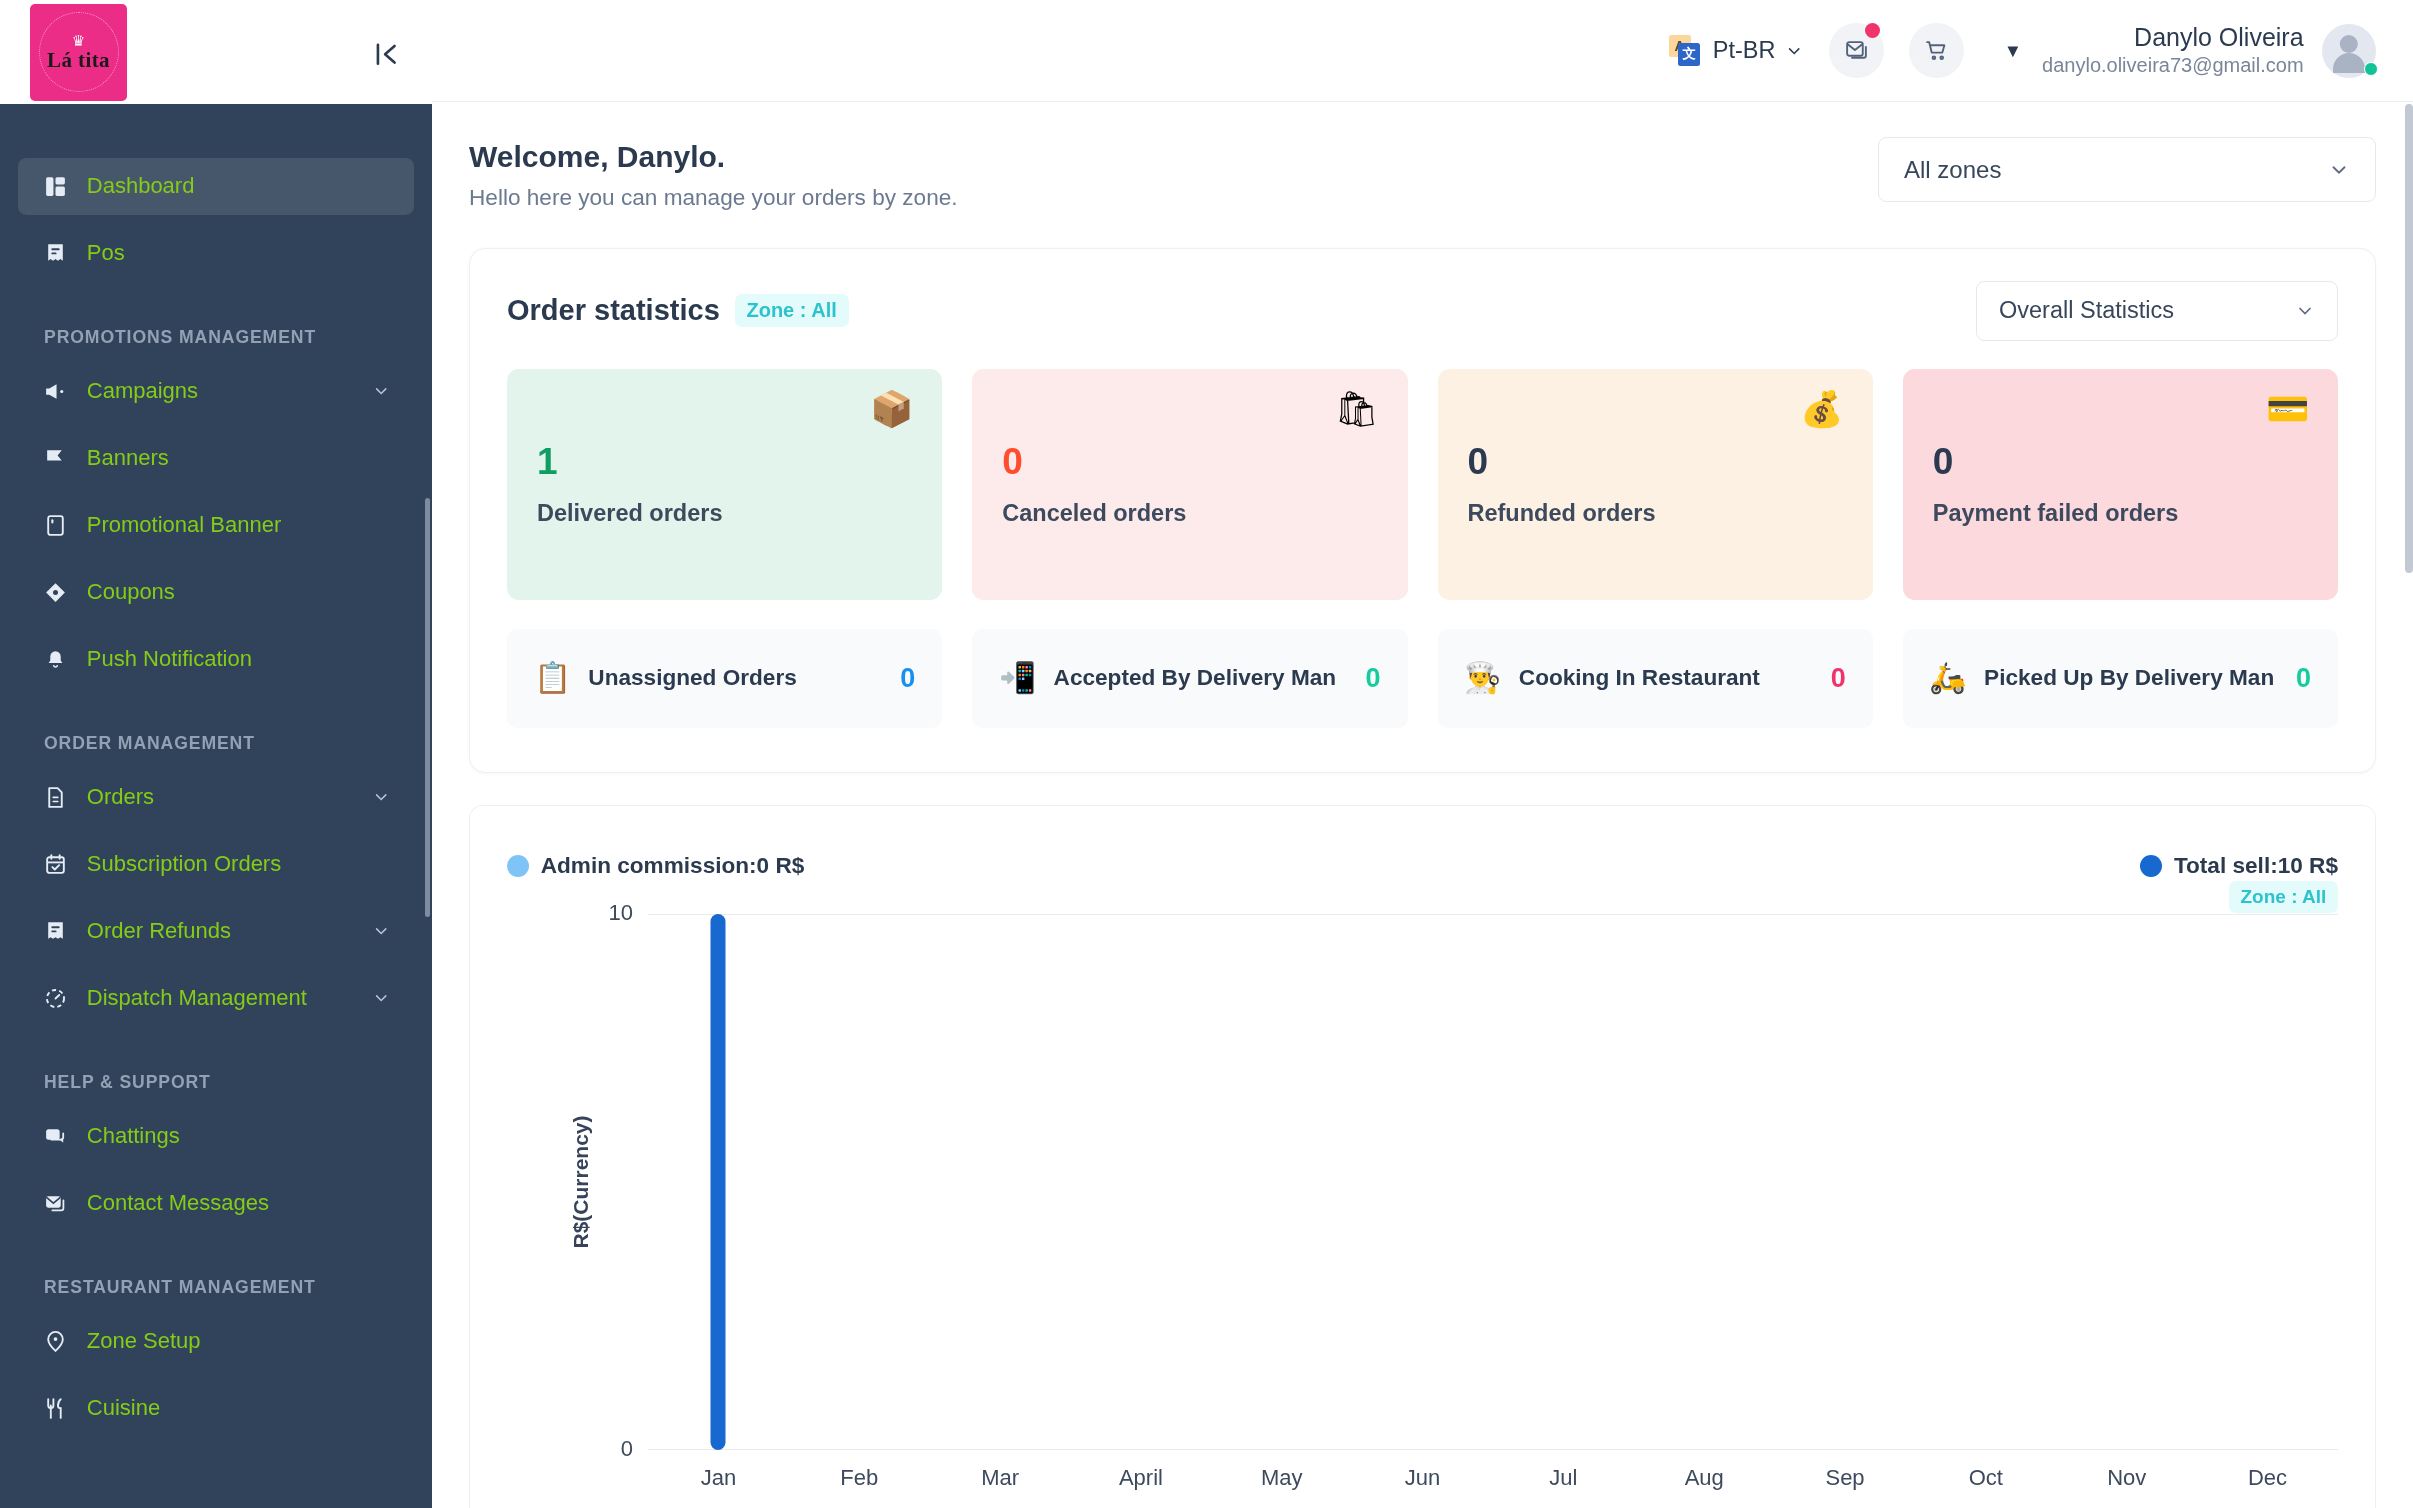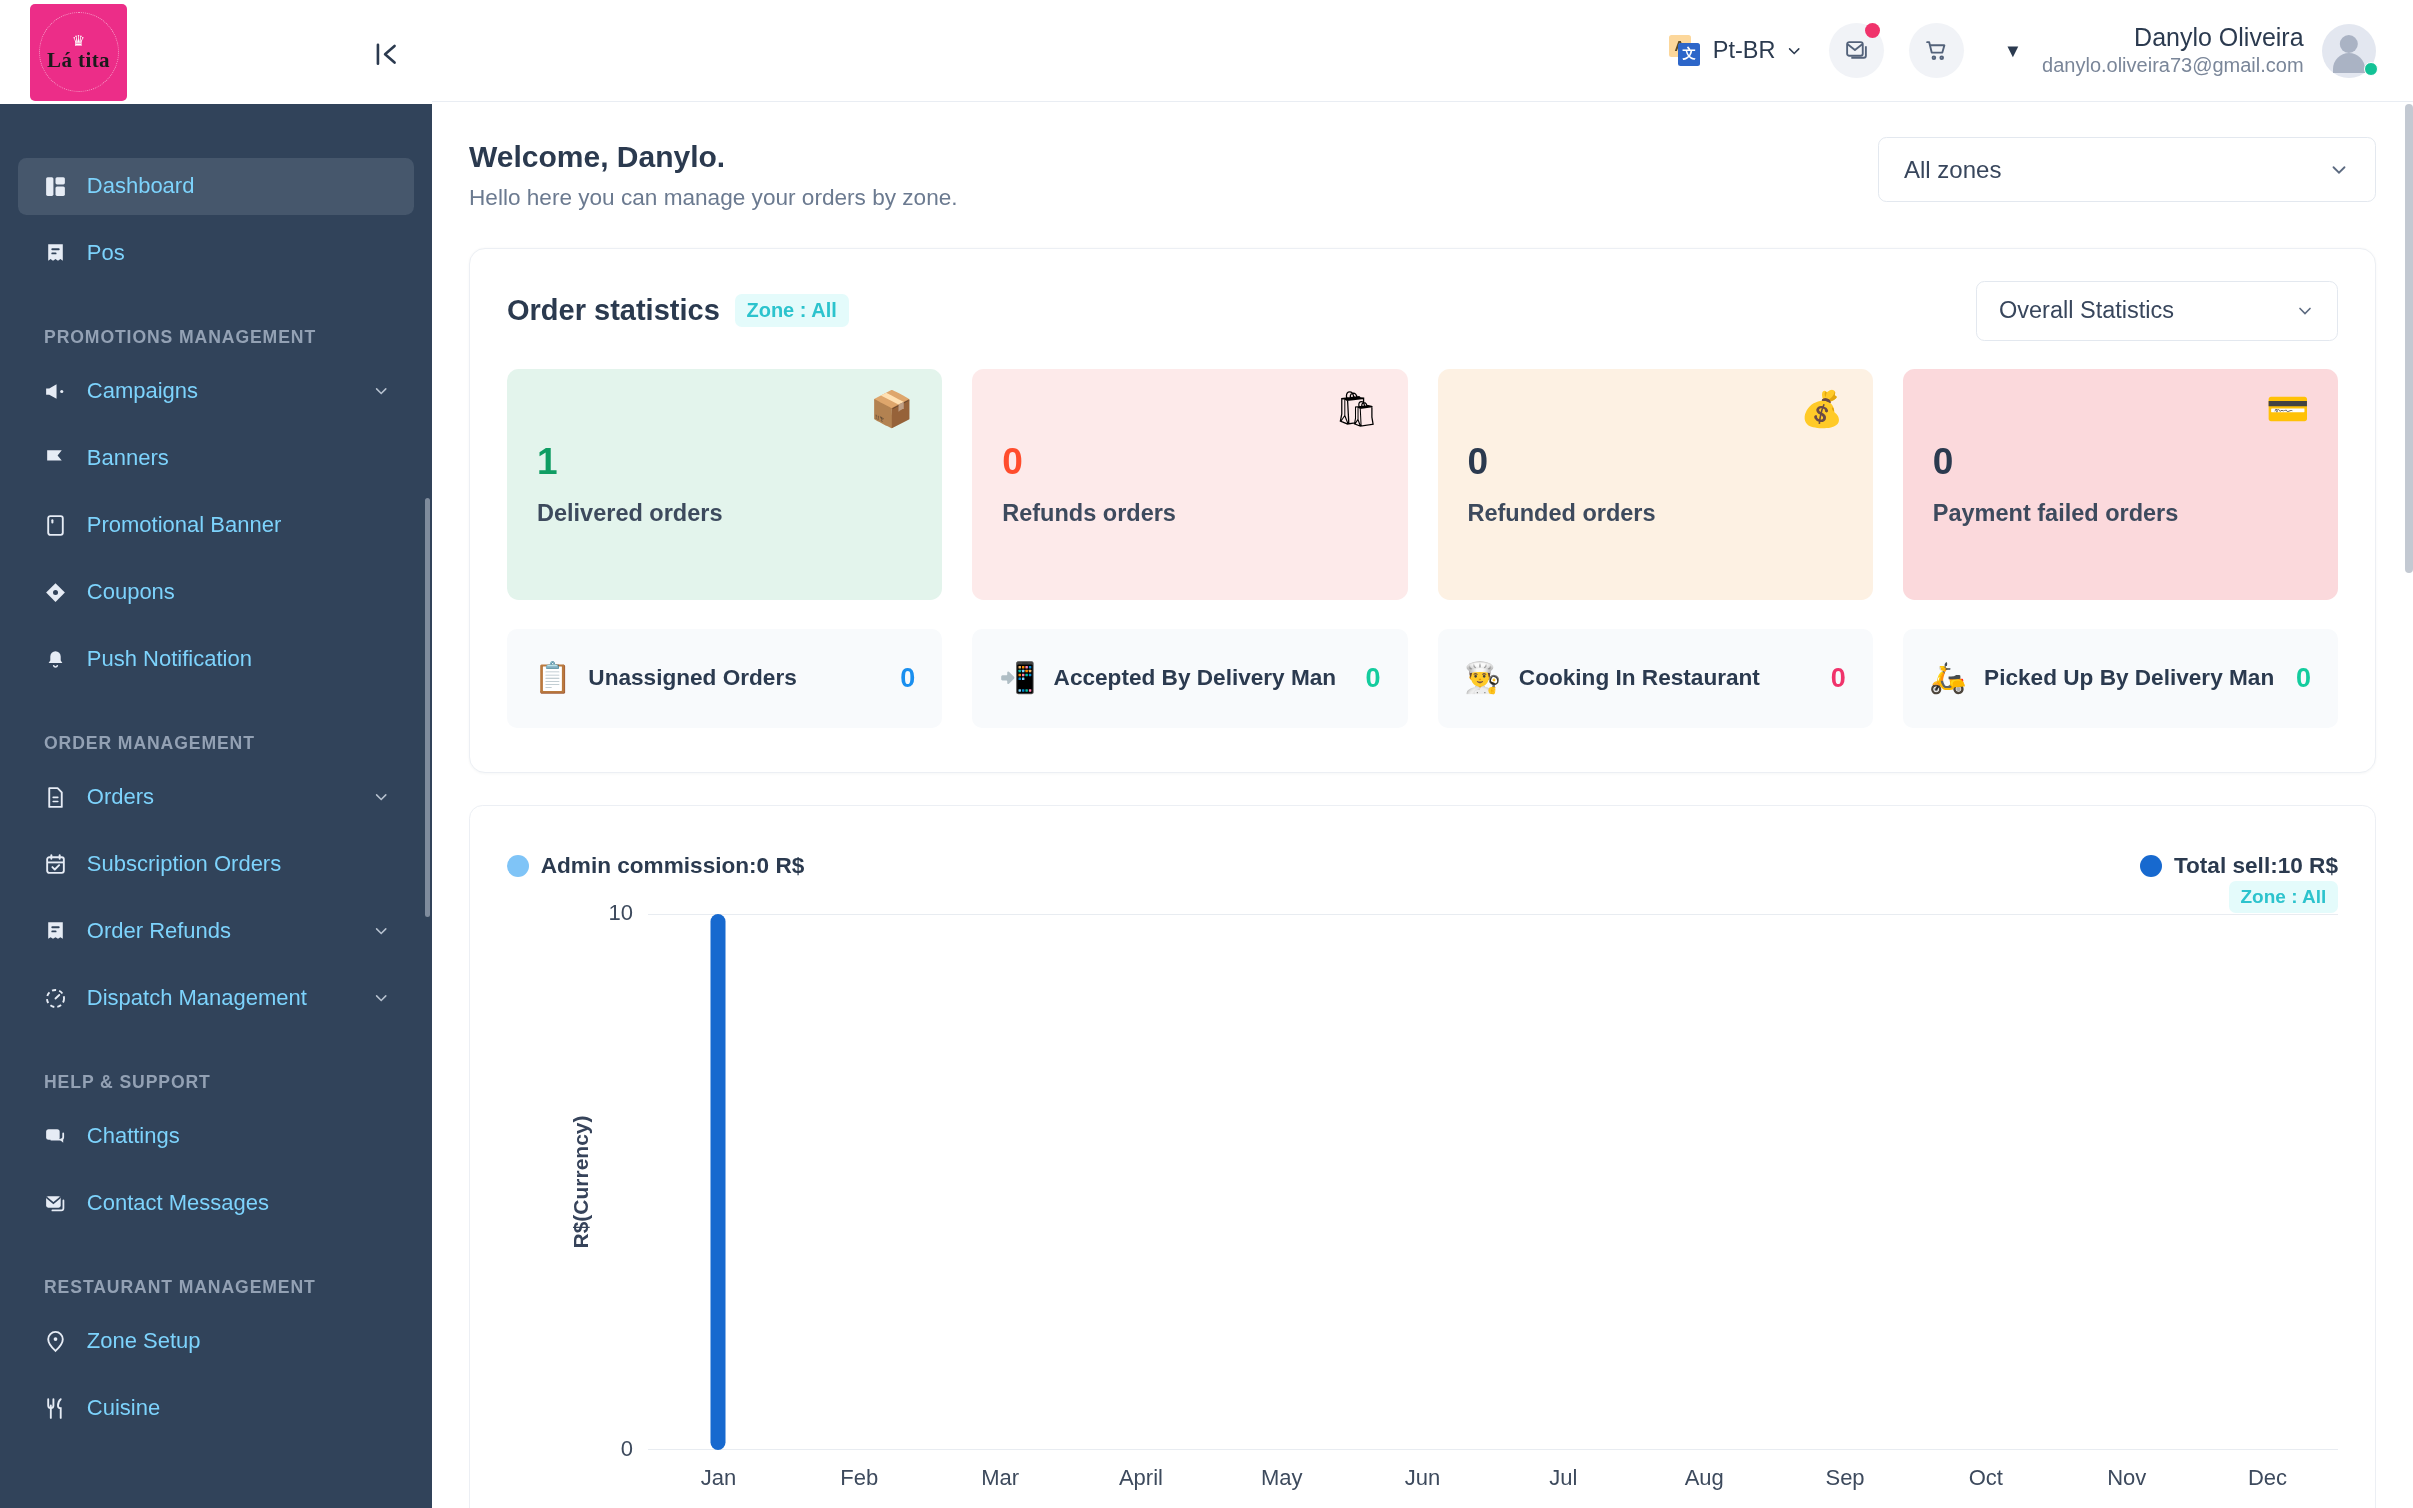--- a/index.html
+++ b/index.html
@@ -59,21 +59,21 @@
     background: transparent; border: none; outline: none;
     color: #ffffff; font-size: 22px;
     font-family: "Liberation Sans", sans-serif; width: 100%;
   }
   .search-box input::placeholder { color: #9aa7b8; }
 
   .menu { margin-top: 25px; }
   .menu-item {
     height: 57px; display: flex; align-items: center;
     padding: 0 23.5px 0 25px; margin: 0 18.4px; gap: 18.4px;
-    color: #7dd3fc; font-size: 22px; border-radius: 8.4px;
+    color: #84cc16; font-size: 22px; border-radius: 8.4px;
     cursor: pointer; position: relative;
   }
   .menu-item.active { background: #46576c; }
   .menu-item .mlabel { flex: 1; white-space: nowrap; }
   .menu-item .chev { opacity: .85; }
   .menu-gap { height: 10px; }
   .section-title {
     color: #93a1b4; font-size: 17.6px; font-weight: bold;
     letter-spacing: 0.9px; padding: 0 44px;
     margin: 35px 0 15px 0; text-transform: uppercase;
@@ -490,21 +490,21 @@
 
         <div class="stat-grid" id="stat-grid">
             <div class="stat-card" style="background: rgb(227, 244, 236);">
               <span class="stat-emoji">📦</span>
               <div class="stat-num" style="color:#0f9d63">1</div>
               <div class="stat-lbl">Delivered orders</div>
             </div>
             <div class="stat-card" style="background: rgb(253, 234, 234);">
               <span class="stat-emoji">🛍</span>
               <div class="stat-num" style="color:#ff4d2d">0</div>
-              <div class="stat-lbl">Refunds orders</div>
+              <div class="stat-lbl">Canceled orders</div>
             </div>
             <div class="stat-card" style="background: rgb(253, 241, 227);">
               <span class="stat-emoji">💰</span>
               <div class="stat-num" style="color:#2b3a4f">0</div>
               <div class="stat-lbl">Refunded orders</div>
             </div>
             <div class="stat-card" style="background: rgb(251, 217, 220);">
               <span class="stat-emoji">💳</span>
               <div class="stat-num" style="color:#2b3a4f">0</div>
               <div class="stat-lbl">Payment failed orders</div>

